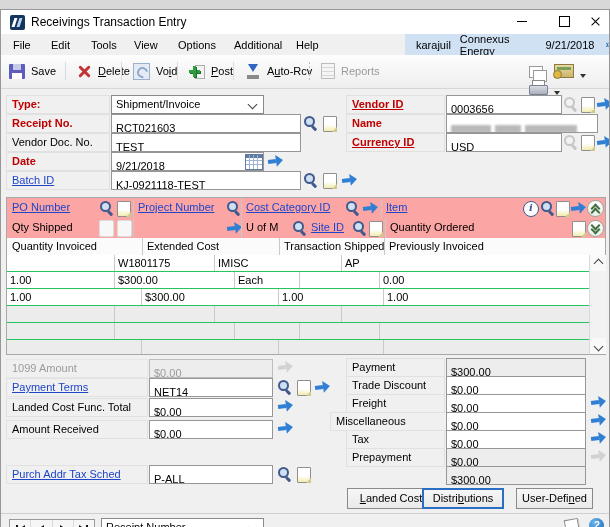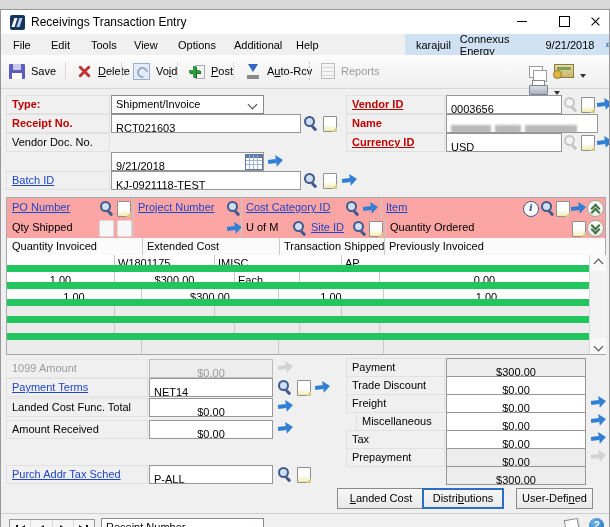--- a/index.html
+++ b/index.html
@@ -9,21 +9,21 @@
   .a{position:absolute}
   .lk{color:#1f45c8;text-decoration:underline;cursor:pointer}
   .rd{color:#c00000;font-weight:bold}
   .rl{color:#c00000;font-weight:bold;text-decoration:underline;cursor:pointer}
   .gray{color:#9b9b9b}
   .lc{position:absolute;box-sizing:border-box;height:19px;line-height:17px;padding-left:5px;border:1px solid #e1e1e1}
   .fld{position:absolute;box-sizing:border-box;height:19px;line-height:17px;padding:5px 4px;
        background:#fff;border:1px solid #969696;white-space:nowrap;overflow:hidden}
   .fld.ro{background:#ededed}
   .fld.dis{background:#ededed;color:#9b9b9b;border-color:#bdbdbd}
-  .num{text-align:center}
+  .num{text-align:left}
   
   .tbar{left:0;top:0;width:100%;height:24px;background:#fff}
   .wc{top:0;width:30px;height:23px;display:flex;align-items:center;justify-content:center;cursor:pointer}
   .mingl{width:10px;height:1px;background:#000}
   .maxgl{width:9px;height:9px;border:1px solid #000}
   .xgl{position:relative;width:11px;height:11px}
   .xgl::before,.xgl::after{content:"";position:absolute;left:0;top:5px;width:11px;height:1px;background:#000}
   .xgl::before{transform:rotate(45deg)}.xgl::after{transform:rotate(-45deg)}
   .ic-gp{position:relative;width:15px;height:15px;background:#14355f;border-radius:2px}
   .ic-gp::before{content:"";position:absolute;left:3px;top:3px;width:3px;height:9px;background:#fff;transform:skewX(-18deg)}
@@ -94,21 +94,21 @@
   .ic-print::before{content:"";position:absolute;left:3px;top:0;width:11px;height:6px;background:#fff;border:1px solid #888}
   .ic-print::after{content:"";position:absolute;left:0;top:5px;width:17px;height:8px;background:linear-gradient(#d8dde4,#a9b1bc);border:1px solid #7a8290;border-radius:1px}
   .ic-help{width:15px;height:15px;border-radius:50%;background:radial-gradient(circle at 35% 30%,#6cb5ec,#1565b8);
            color:#fff;font-weight:bold;font-size:10px;line-height:15px;text-align:center}
   .ic-help::before{content:"?"}
   .ic-pagetilt{width:12px;height:14px;background:#fff;border:1px solid #8a8a8a;transform:rotate(-10deg);box-shadow:1px 1px 0 #cfcfcf}
   
   .grid{left:5px;top:187px;width:600px;height:158px;background:#fff;border:1px solid #a8a8a8;box-sizing:border-box}
   .ghr{position:absolute;left:0;width:598px;height:20px;background:#fca5a5;border-bottom:1px solid #c9c9c9}
   .vln{position:absolute;top:0;bottom:0;width:1px;background:#c9c9c9}
-  .gr{position:absolute;left:0;width:582px;height:17px;box-sizing:border-box;border-bottom:7px solid #22c55e;background:#fff}
+  .gr{position:absolute;left:0;width:582px;height:17px;box-sizing:border-box;border-bottom:1px solid #22c55e;background:#fff}
   .gr.e{background:#ececec}
   .gc{position:absolute;top:0;bottom:0;box-sizing:border-box;border-right:1px solid #c9c9c9;padding:2px 3px;white-space:nowrap;overflow:hidden}
   .vsb{position:absolute;left:582px;top:57px;width:16px;height:99px;background:#f2f2f2;border-left:1px solid #d9d9d9}
   .sbtn{position:absolute;left:0;width:16px;height:16px;background:#f9f9f9;display:flex;align-items:center;justify-content:center;cursor:pointer}
   
   .combo{position:absolute;box-sizing:border-box;height:19px;line-height:17px;background:#fff;border:1px solid #8a8a8a;padding:0 4px;cursor:pointer}
   .combo .chev{position:absolute;right:7px;top:5px;color:#444}
   
   .btn{position:absolute;box-sizing:border-box;height:21px;line-height:19px;text-align:center;cursor:pointer;
        background:linear-gradient(#f7f7f7,#e9e9e9);border:1px solid #8a8a8a}
@@ -203,21 +203,23 @@
   <div class="combo" style="left:110px;top:85px;width:153px">
     <span>Shipment/Invoice</span><i class="chev"></i>
   </div>
 
   <div class="lc rd" style="left:5px;top:104px;width:104px">Receipt No.</div>
   <div class="fld" style="left:110px;top:104px;width:190px">RCT021603</div>
   <i class="ic ic-look" style="left:302px;top:105px"></i>
   <i class="ic ic-note" style="left:322px;top:106px"></i>
 
   <div class="lc" style="left:5px;top:123px;width:104px">Vendor Doc. No.</div>
-
+  <div class="fld" style="left:110px;top:123px;width:190px">TEST</div>
+
+  <div class="lc rd" style="left:5px;top:142px;width:104px">Date</div>
   <div class="fld" style="left:110px;top:142px;width:153px">9/21/2018</div>
   <i class="ic ic-cal" style="left:244px;top:144px"></i>
   <i class="ic ic-go" style="left:266px;top:144px"></i>
 
   <div class="lc" style="left:5px;top:161px;width:104px">
     <span class="lk">Batch ID</span>
   </div>
   <div class="fld" style="left:110px;top:161px;width:190px">KJ-0921118-TEST</div>
   <i class="ic ic-look" style="left:302px;top:162px"></i>
   <i class="ic ic-note" style="left:322px;top:163px"></i>
@@ -380,35 +382,35 @@
   <div class="lc" style="left:345px;top:348px;width:99px">Payment</div>
   <div class="fld ro num" style="left:445px;top:348px;width:140px">$300.00</div>
 
   <div class="lc" style="left:345px;top:366px;width:99px">Trade Discount</div>
   <div class="fld num" style="left:445px;top:366px;width:140px">$0.00</div>
 
   <div class="lc" style="left:345px;top:384px;width:99px">Freight</div>
   <div class="fld num" style="left:445px;top:384px;width:140px">$0.00</div>
   <i class="ic ic-go" style="left:589px;top:385px"></i>
 
-  <div class="lc" style="left:355px;top:402px;width:121px">Miscellaneous</div>
+  <div class="lc" style="left:329px;top:402px;width:121px">Miscellaneous</div>
   <div class="fld num" style="left:445px;top:402px;width:140px">$0.00</div>
   <i class="ic ic-go" style="left:589px;top:403px"></i>
 
   <div class="lc" style="left:345px;top:420px;width:99px">Tax</div>
   <div class="fld num" style="left:445px;top:420px;width:140px">$0.00</div>
   <i class="ic ic-go" style="left:589px;top:421px"></i>
 
   <div class="lc" style="left:345px;top:438px;width:99px">Prepayment</div>
   <div class="fld ro num" style="left:445px;top:438px;width:140px">$0.00</div>
   <i class="ic ic-go dim" style="left:589px;top:439px"></i>
 
   <div class="fld ro num" style="left:445px;top:456px;width:140px">$300.00</div>
 
-  <div class="btn" style="left:336px;top:478px;width:88px">
+  <div class="btn" style="left:346px;top:478px;width:88px">
     <span></span><span class="key">L</span><span>anded Cost</span>
   </div>
   <div class="btn focus" style="left:421px;top:478px;width:82px">
     <span>Distri</span><span class="key">b</span><span>utions</span>
   </div>
   <div class="btn" style="left:515px;top:478px;width:77px">
     <span>User-Defi</span><span class="key">n</span><span>ed</span>
   </div>
 
   <div class="a sbar">

